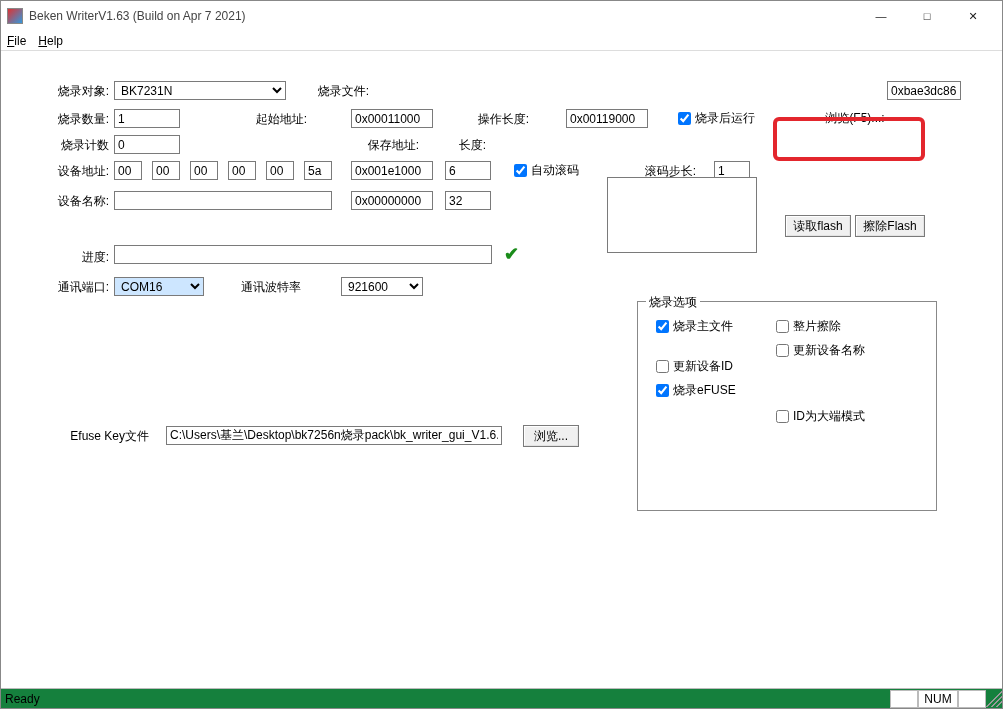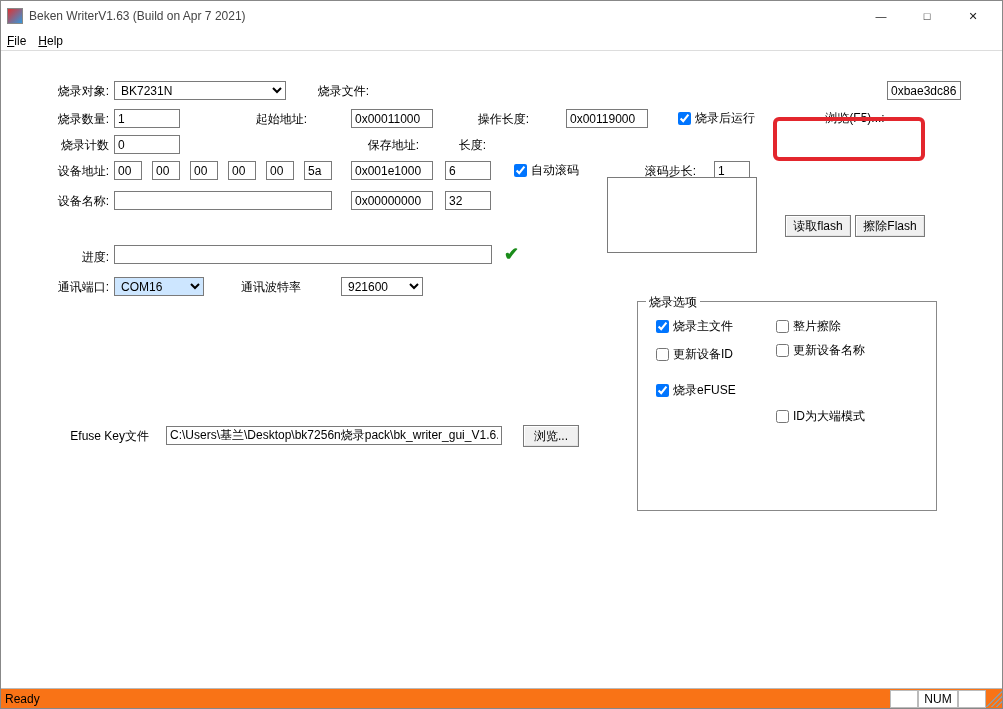--- a/index.html
+++ b/index.html
@@ -124,21 +124,21 @@
   }
   
   .statusbar {
     position:absolute;
     left:0; right:0; bottom:0;
     height:20px;
     border-top:1px solid #bbb;
     display:flex;
     align-items:center;
     font-size:12px;
-    background:#f97316;
+    background:#15803d;
   }
   .statusbar .cell {
     border:1px solid #bbb;
     height:18px;
     display:flex;
     align-items:center;
     padding:0 4px;
     background:#fff;
   }
   .statusbar .ready { flex:1; border:none; background:transparent; padding-left:4px; }
@@ -249,21 +249,21 @@
     <span class="legend">烧录选项</span>
 
     <label class="checkbox" style="left:18px; top:16px;">
       <input type="checkbox" checked="" style="">
       <span>烧录主文件</span>
     </label>
     <label class="checkbox" style="left:138px; top:16px;">
       <input type="checkbox" style="">
       <span>整片擦除</span>
     </label>
-    <label class="checkbox" style="left:18px; top:44px;">
+    <label class="checkbox" style="left:18px; top:56px;">
       <input type="checkbox" style="">
       <span>更新设备ID</span>
     </label>
     <label class="checkbox" style="left:138px; top:40px;">
       <input type="checkbox" style="">
       <span>更新设备名称</span>
     </label>
 
     <label class="checkbox" style="left:18px; top:80px;">
       <input type="checkbox" checked="" style="">

